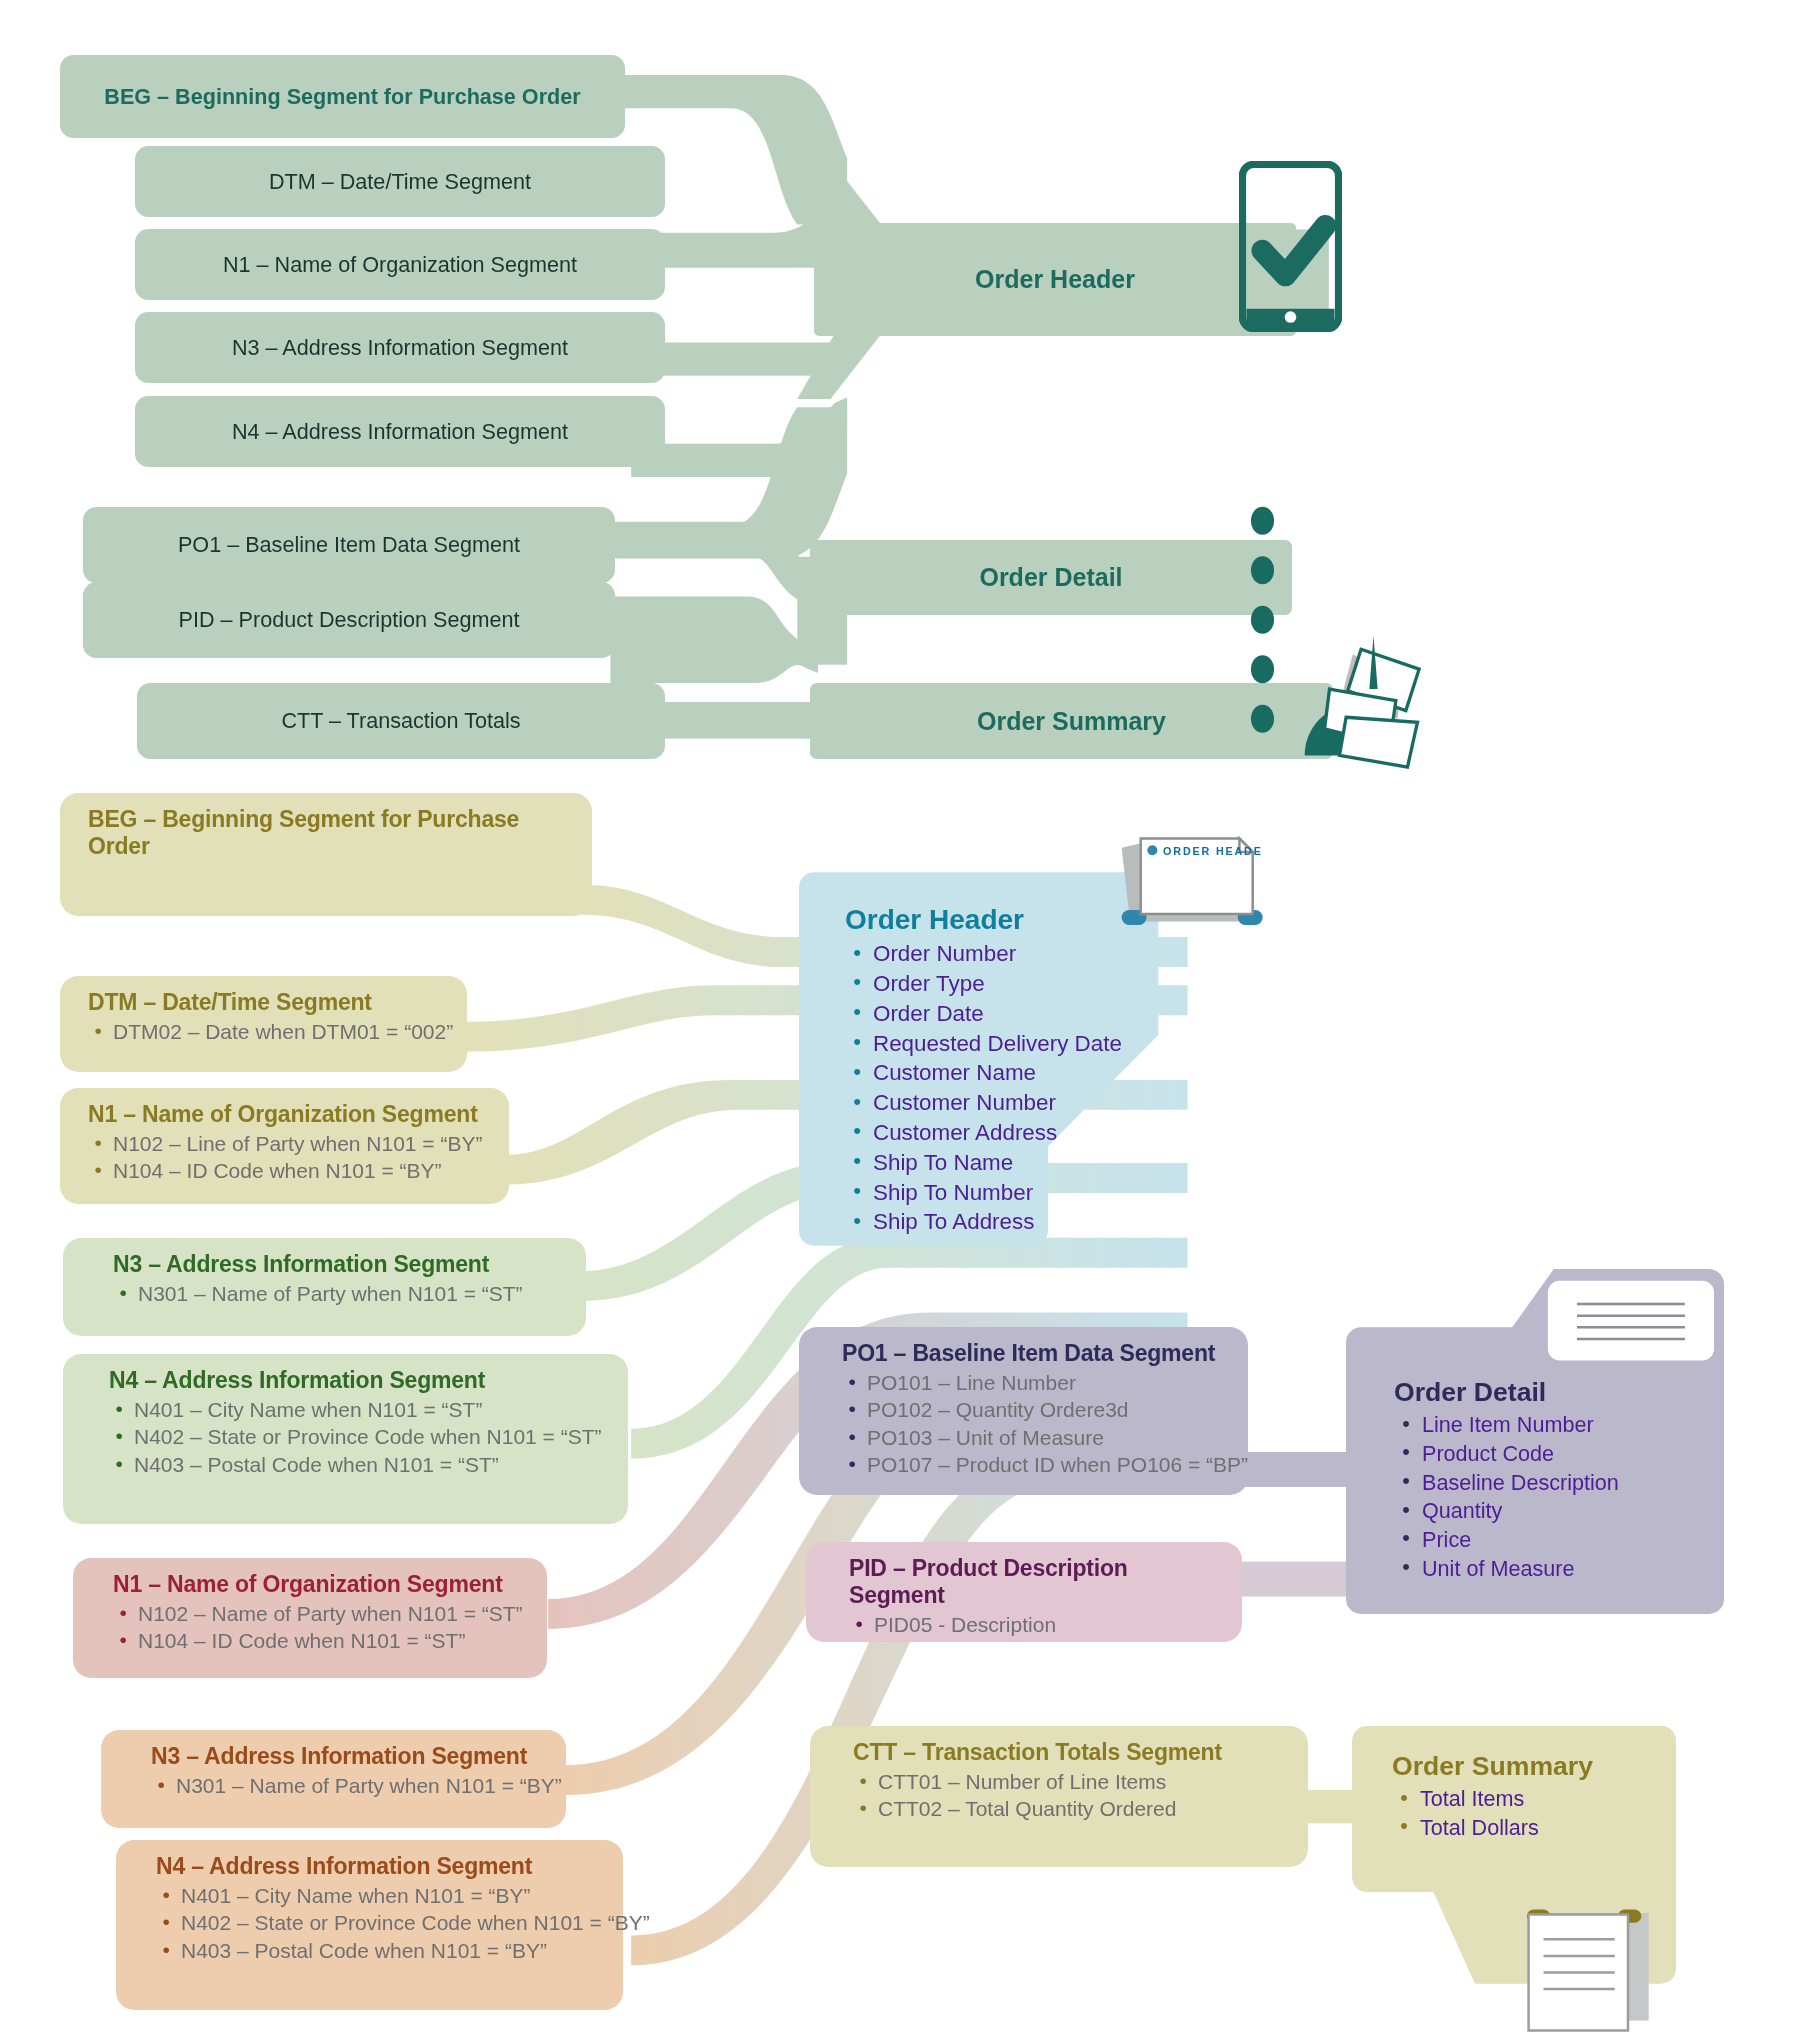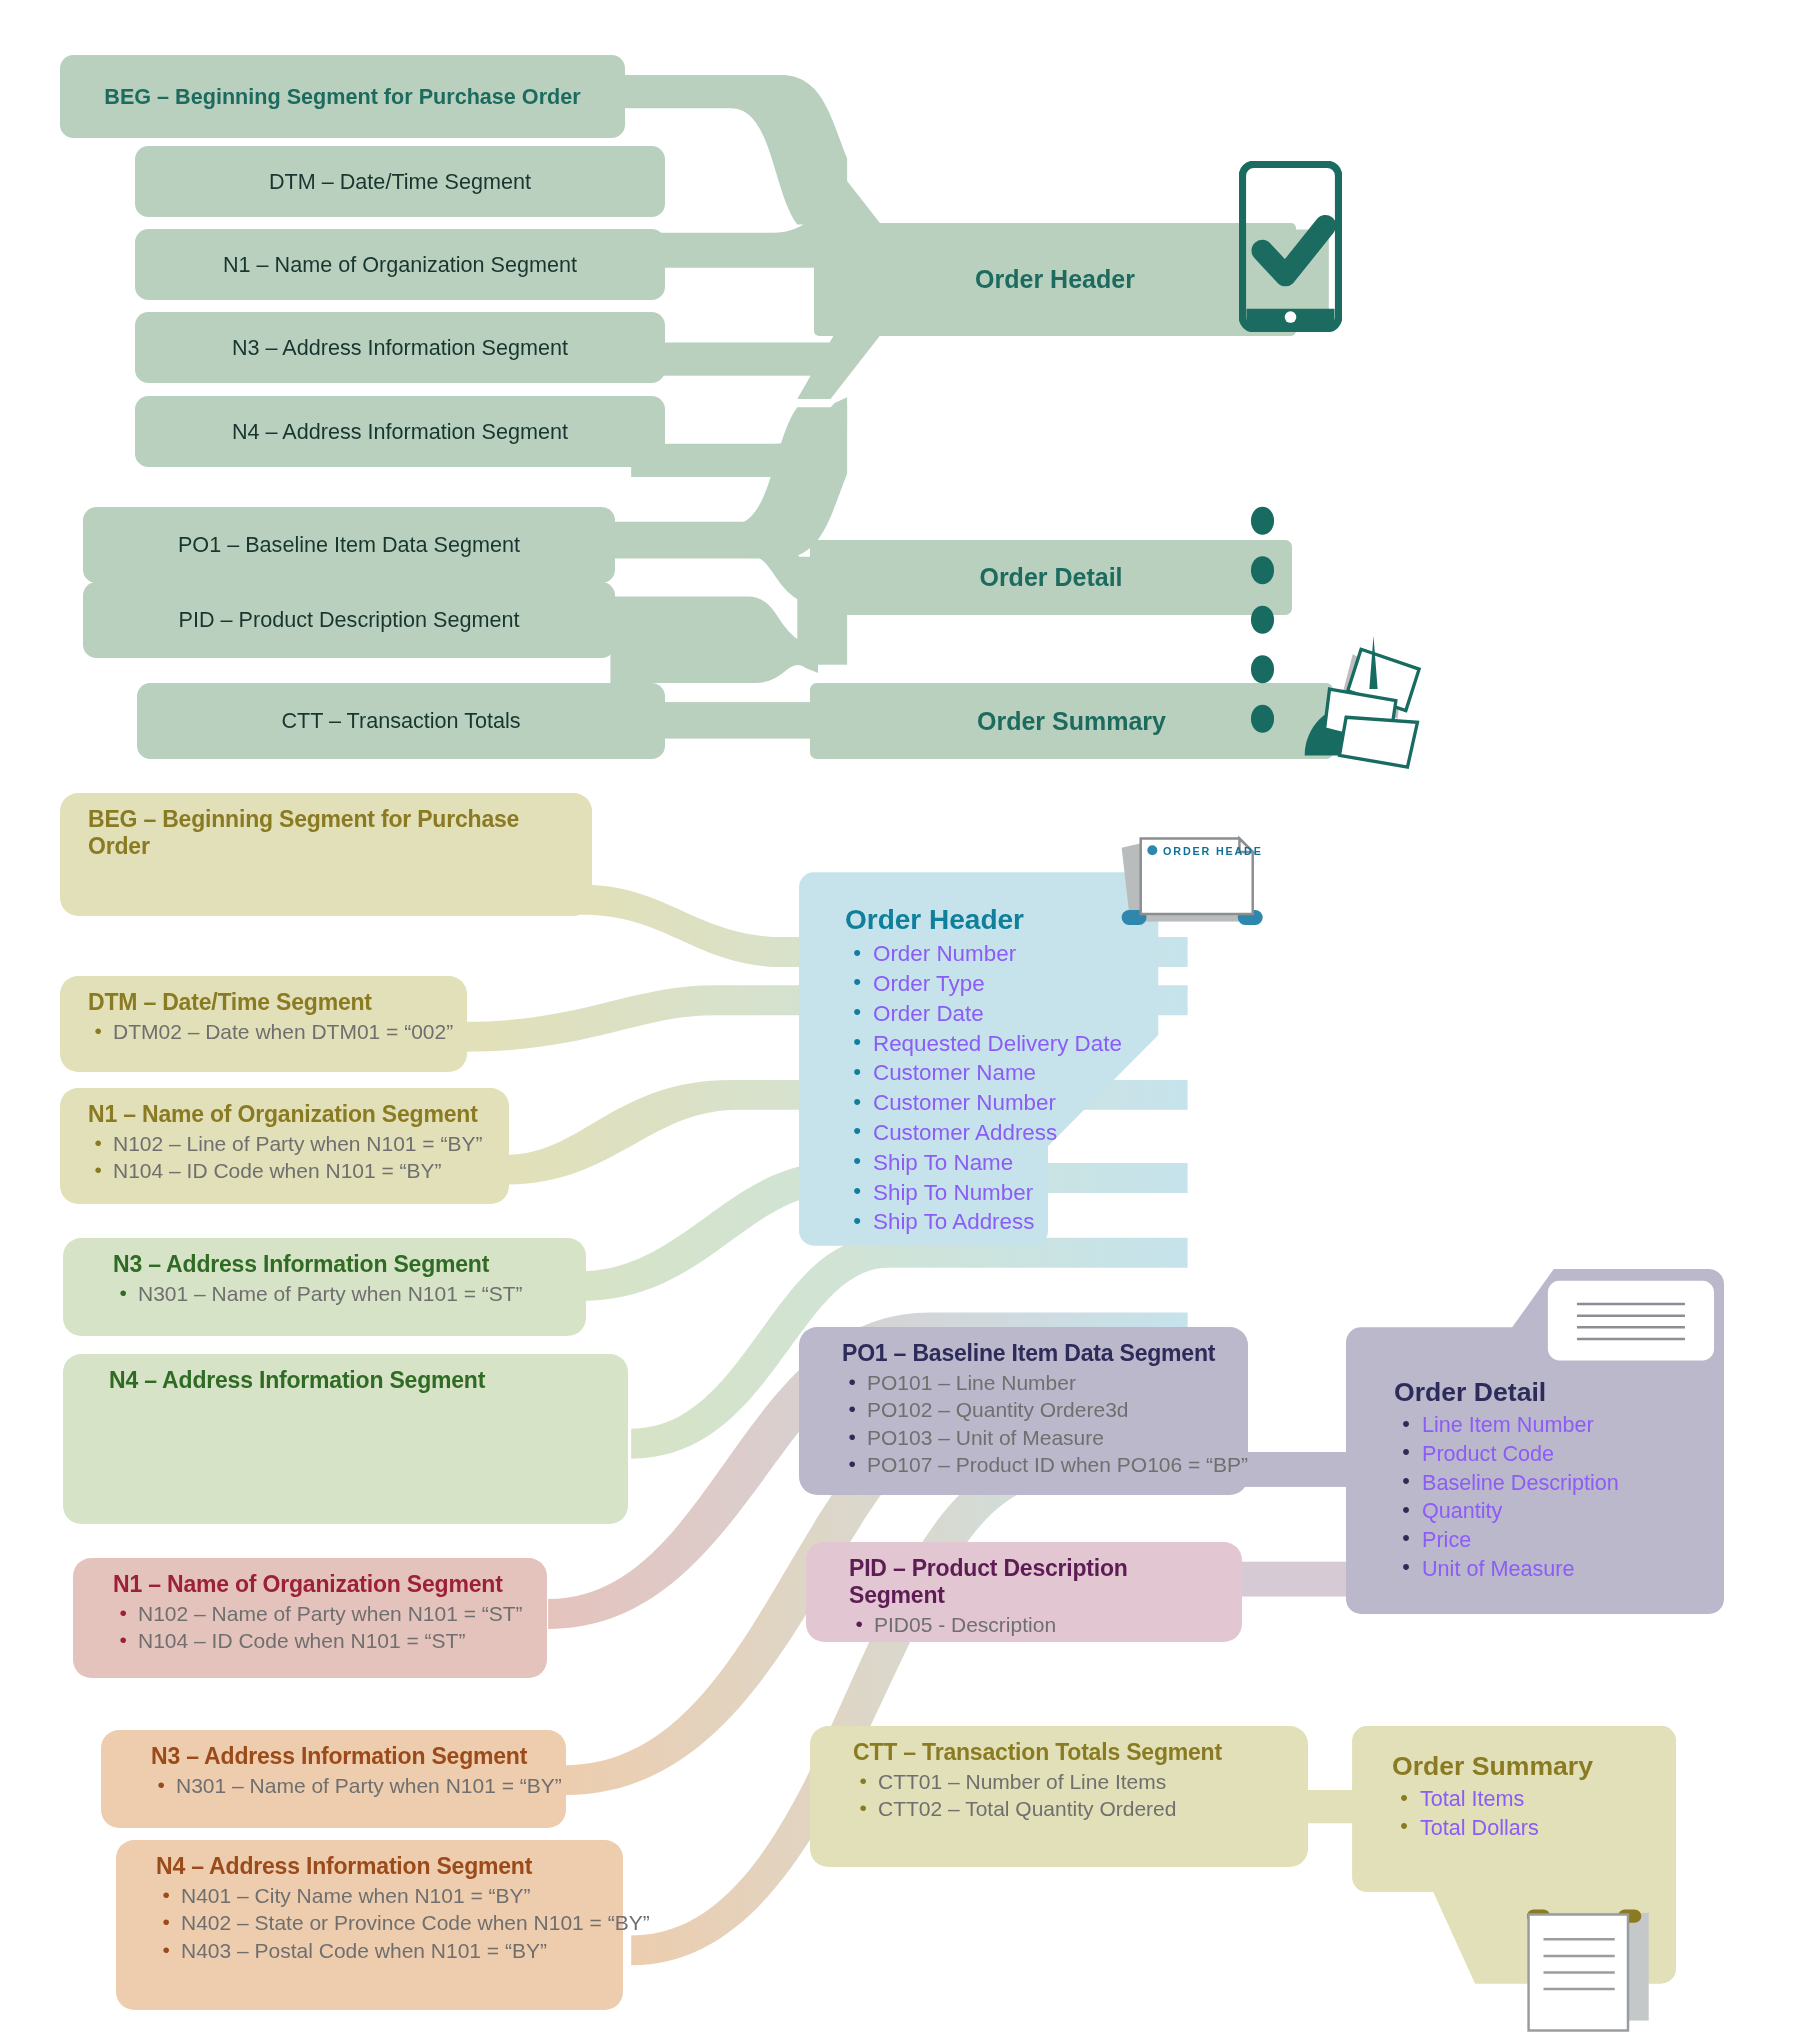--- a/index.html
+++ b/index.html
@@ -37,21 +37,21 @@
   .c-purple{background:#bbb8cb;}
   .c-purple h3{color:#2c2b59;}
   .c-purple li:before{color:#2c2b59;}
   .c-mauve{background:#e2c6d2;}
   .c-mauve h3{color:#5e1c54;}
   .c-mauve li:before{color:#5e1c54;}
 
   
   .panel h3{margin:0 0 3.3px 0;font-weight:bold;}
   .panel ul{margin:0;padding:0;list-style:none;}
-  .panel li{color:#8b5cf6;line-height:1.33;padding-left:28px;position:relative;white-space:nowrap;}
+  .panel li{color:#4c1d95;line-height:1.33;padding-left:28px;position:relative;white-space:nowrap;}
   .panel li:before{content:"•";position:absolute;left:8.3px;top:-1.7px;}
 
   .p-blue h3{color:#0f7f9b;font-size:28px;}
   .p-blue li{font-size:22.4px;}
   .p-blue li:before{color:#0f7f9b;}
   .p-purple h3{color:#2c2b59;font-size:26.6px;}
   .p-purple li{font-size:21.6px;}
   .p-purple li:before{color:#2c2b59;}
   .p-olive h3{color:#8a7a22;font-size:26.6px;}
   .p-olive li{font-size:21.6px;}
@@ -223,20 +223,25 @@
 
   <div class="abs card c-green" style="left:63px;top:1238px;width:523px;height:98px;padding-left:50px;">
     <h3>N3 – Address Information Segment</h3>
     <ul>
       <li>N301 – Name of Party when N101 = “ST”</li>
     </ul>
   </div>
 
   <div class="abs card c-green" style="left:63px;top:1354px;width:565px;height:170px;padding-left:46px;">
     <h3>N4 – Address Information Segment</h3>
+    <ul>
+      <li>N401 – City Name when N101 = “ST”</li>
+      <li>N402 – State or Province Code when N101 = “ST”</li>
+      <li>N403 – Postal Code when N101 = “ST”</li>
+    </ul>
   </div>
 
   <div class="abs card c-pink" style="left:73px;top:1558px;width:474px;height:120px;padding-left:40px;">
     <h3>N1 – Name of Organization Segment</h3>
     <ul>
       <li>N102 – Name of Party when N101 = “ST”</li>
       <li>N104 – ID Code when N101 = “ST”</li>
     </ul>
   </div>
 

